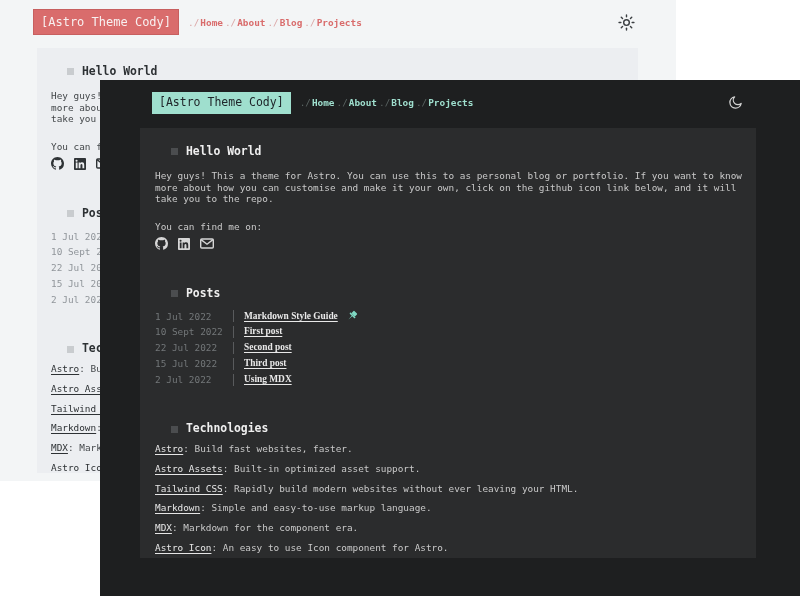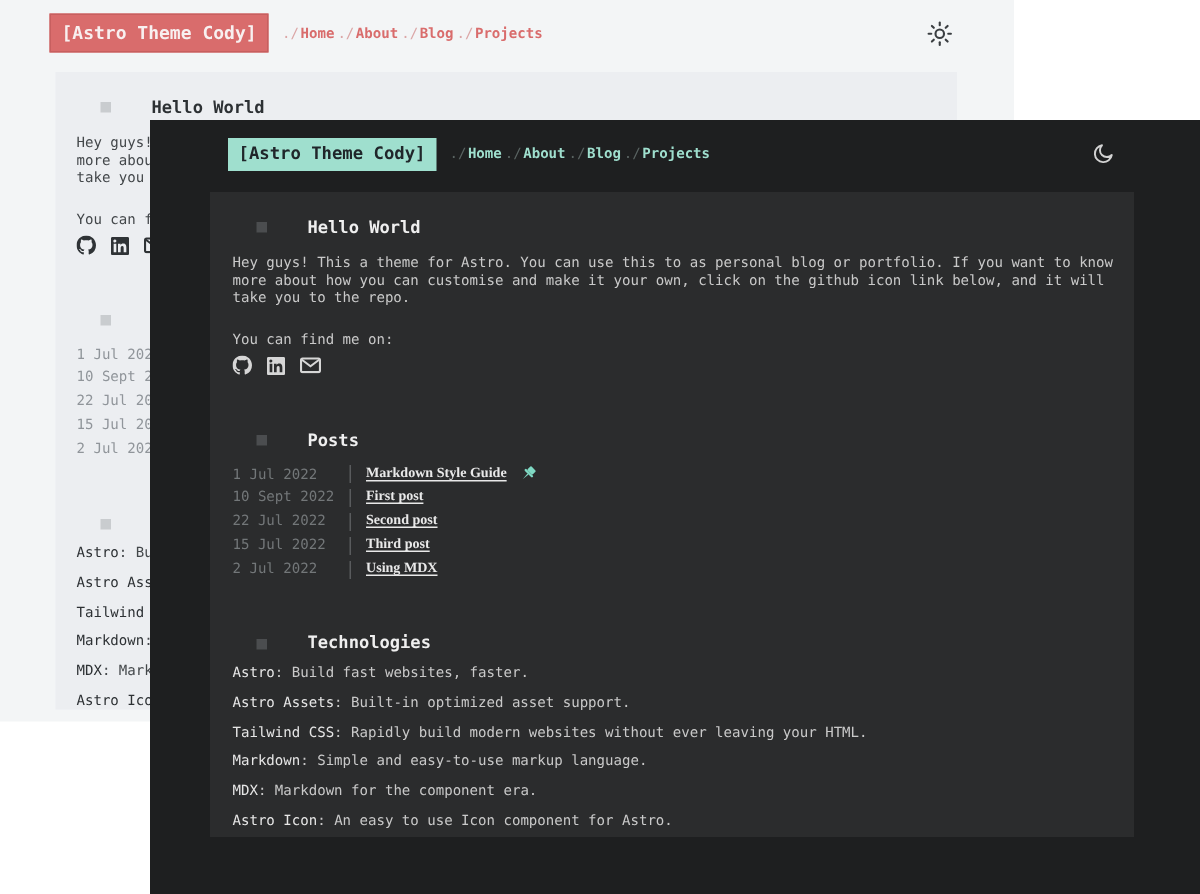--- a/index.html
+++ b/index.html
@@ -15,21 +15,21 @@
   }
   .page-dark {
     left:100px; top:80px; width:700px; height:516px;
     background:var(--dark-body,#1e1f20); z-index:2;
   }
 
   .header { position:absolute; display:flex; align-items:center; }
   .page-light .header { left:33px; top:9px; right:41px; }
   .page-dark  .header { left:52px; top:12px; right:56px; }
 
-  .logo { font-weight:700; font-size:12px; line-height:1; padding:6px 7px; cursor:pointer; }
+  .logo { font-weight:400; font-size:12px; line-height:1; padding:6px 7px; cursor:pointer; }
   .page-light .logo { background:var(--light-accent,#d96c6c); color:#f8f0f0; border:1px solid #c75f5f; }
   .page-dark  .logo { background:var(--dark-accent,#a3e3d3); color:#20262a; padding:5px 7px; font-size:11.5px; }
 
   .nav { display:flex; align-items:center; gap:2px; margin-left:9px; font-size:9.4px; font-weight:700; }
   .nav-link { cursor:pointer; white-space:pre; }
   .nav-link .np { font-weight:400; margin-right:1px; }
   .page-light .np { color:#dba6a6; }
   .page-light .nl { color:var(--light-accent,#c96868); }
   .page-dark  .np { color:#5a6462; }
   .page-dark  .nl { color:var(--dark-accent,#9cdccb); }
@@ -37,21 +37,21 @@
   .toggle { margin-left:auto; width:18px; height:18px; display:flex; align-items:center; justify-content:center; cursor:pointer; }
 
   .panel { position:absolute; overflow:hidden; }
   .page-light .panel { left:37px; top:48px; width:601px; height:425px; background:var(--light-panel,#eceef1); }
   .page-dark  .panel { left:40px; top:48px; width:616px; height:430px; background:var(--dark-panel,#2b2c2d); }
 
   .inner { padding:6px 15px; font-size:9.4px; line-height:11.4px; }
   .page-light .inner { padding:6px 14px; color:var(--light-text,#43474a); }
   .page-dark  .inner { color:var(--dark-text,#c9c9c9); }
 
-  .sec-head { display:flex; align-items:center; gap:27px; font-size:11.4px; font-weight:700;padding-left:16px; }
+  .sec-head { display:flex; align-items:center; gap:8px; font-size:11.4px; font-weight:700;padding-left:16px; }
   .page-light .sec-head { color:#2d3134; }
   .page-dark  .sec-head { color:#efefef; }
   .bullet { width:7px; height:7px; flex:none; }
   .page-light .bullet { background:#c9cccf; }
   .page-dark  .bullet { background:#4b4d4f; }
 
   .hello-head { margin-top:12px; }
   .para { margin-top:13px; white-space:pre; }
   .findme { margin-top:16px; }
   .social { display:flex; gap:10px; margin-top:5px; align-items:center; }
@@ -69,21 +69,21 @@
   .page-light .post-sep { background:#abafb4; }
   .page-dark  .post-sep { background:#595b5d; }
   .post-title { font-weight:700; text-decoration:underline; text-underline-offset:2px; cursor:pointer; white-space:pre;font-family:Liberation Serif, serif; }
   .page-light .post-title { color:#2d3134; }
   .page-dark  .post-title { color:#e9e9e9; }
   .pin { margin-left:8px; display:flex; }
 
   .tech-head { margin-top:36px; }
   .tech-list { margin-top:4px; }
   .tech-row { height:19.8px; display:flex; align-items:center; white-space:pre; }
-  .tech-name { text-underline-offset:2px; cursor:pointer; }
+  .tech-name { text-decoration:underline; text-underline-offset:2px; cursor:pointer; }
   .page-light .tech-name { color:#2d3134; }
   .page-dark  .tech-name { color:#e6e6e6; }
 
   svg { display:block; }
 </style>
 </head>
 <body>
 
 <div class="page page-light">
   <div class="header">

